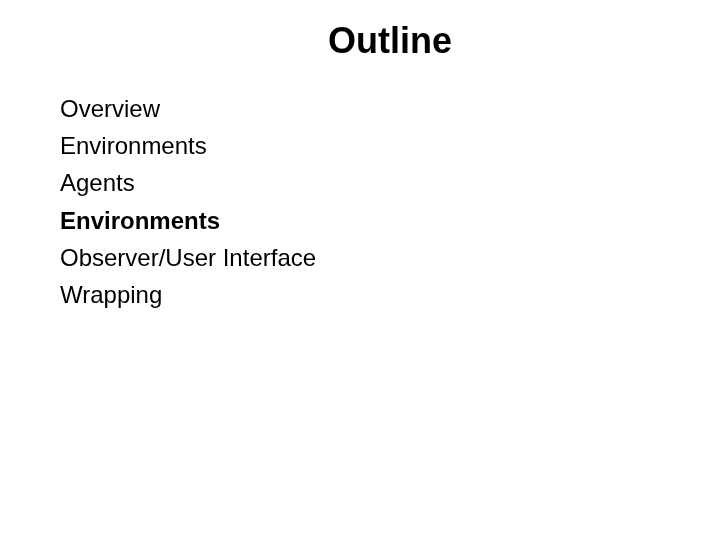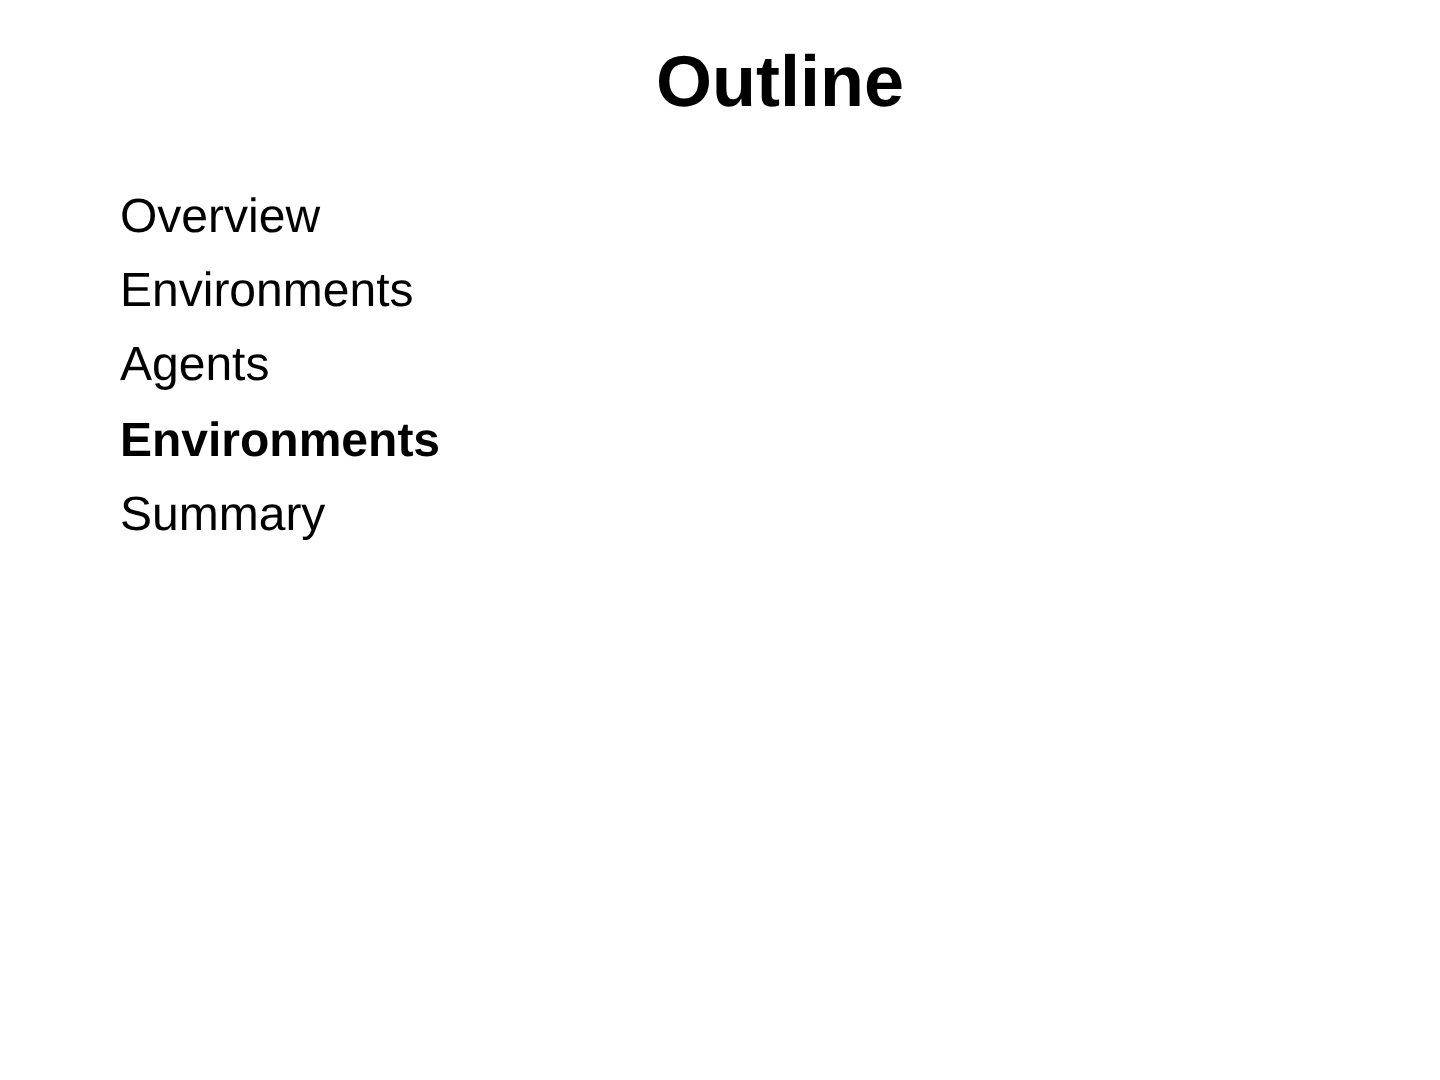--- a/index.html
+++ b/index.html
@@ -43,15 +43,16 @@
 </head>
 <body>
 
 <div class="slide">
   <h1 class="title">Outline</h1>
   <ul class="outline-list">
     <li class="outline-item">Overview</li>
     <li class="outline-item">Environments</li>
     <li class="outline-item">Agents</li>
     <li class="outline-item current">Environments</li>
-    <li class="outline-item">Summary</li>
+    <li class="outline-item">Observer/User Interface</li>
+    <li class="outline-item">Wrapping</li>
   </ul>
 </div>
 
 </body></html>

